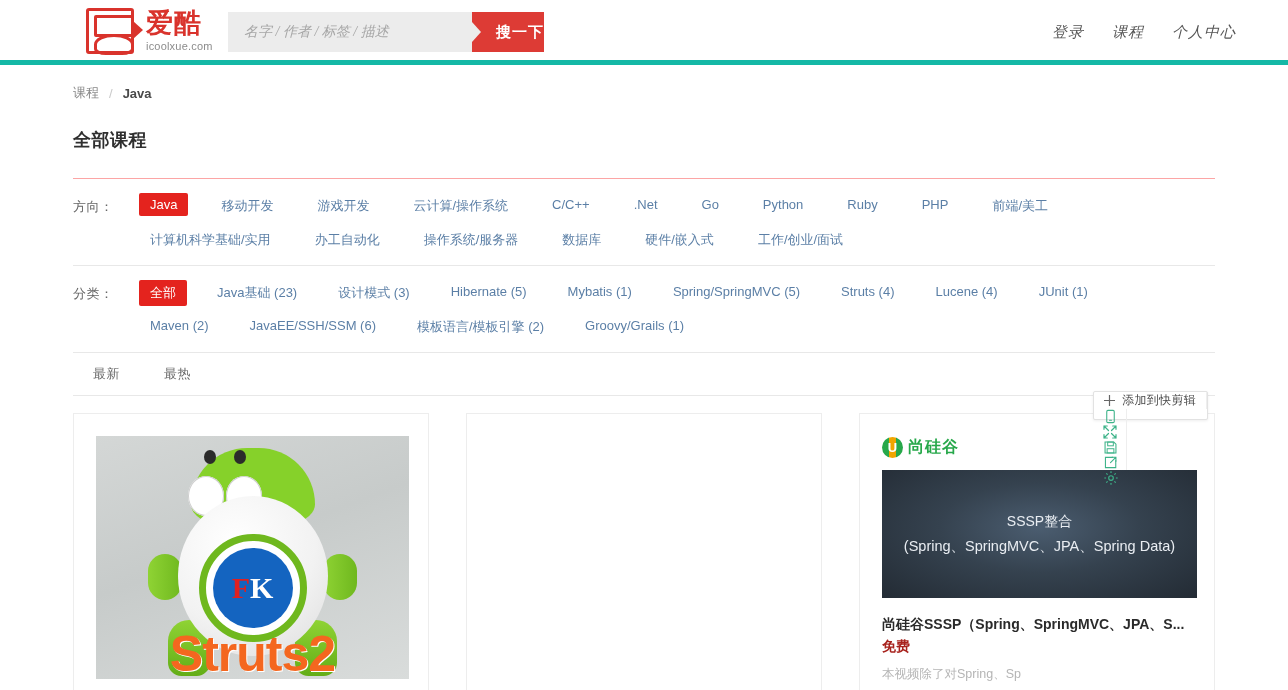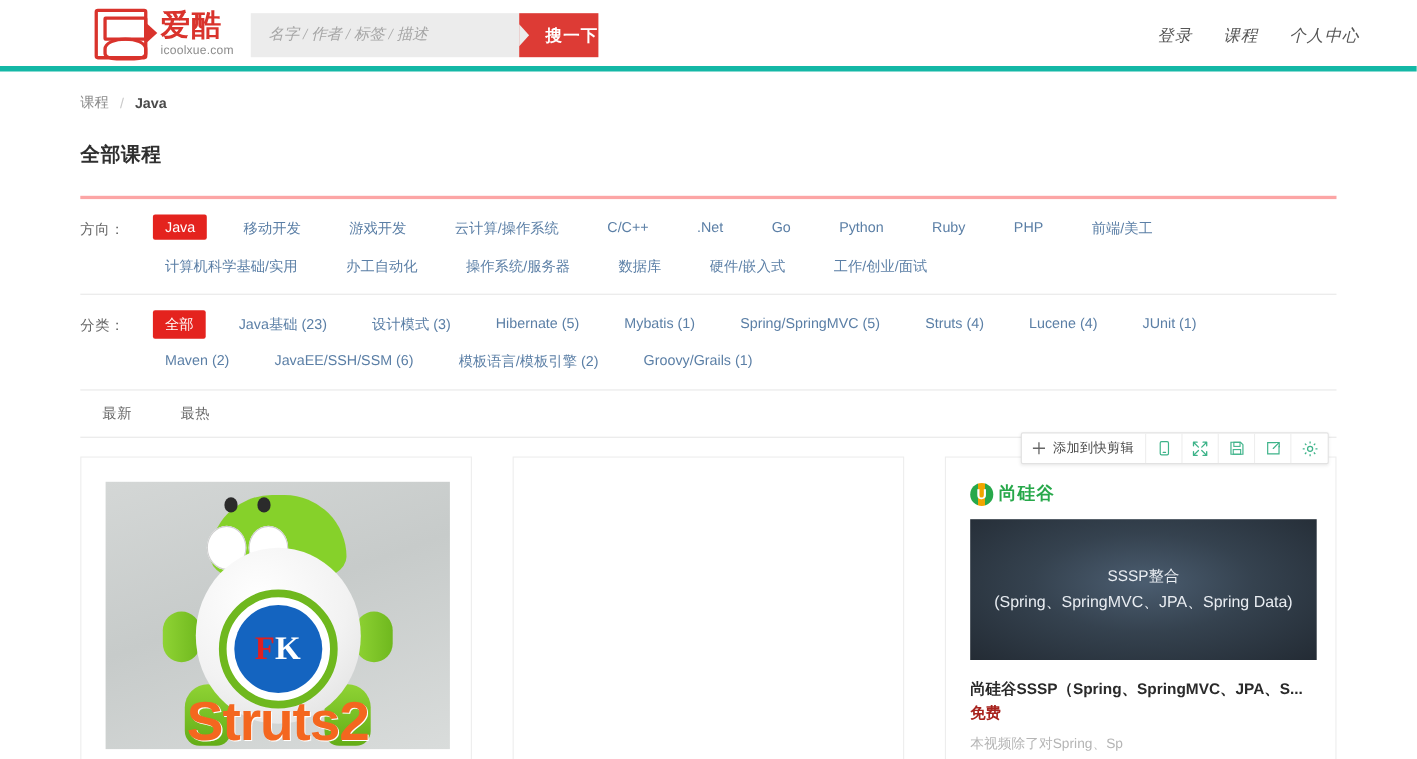--- a/index.html
+++ b/index.html
@@ -128,21 +128,21 @@
   .breadcrumb .cur { color: #4a4a4a; font-weight: bold; }
 
   .page-title {
     font-size: 18px; font-weight: bold; color: #2f2f2f;
     margin-top: 35px;
     letter-spacing: .5px;
   }
 
   .filters {
     margin-top: 26px;
-    border-top: 3px solid #fca5a5;
+    border-top: 1px solid #fca5a5;
   }
   .filter-row {
     display: flex;
     border-bottom: 1px solid #e8e8e8;
     padding: 14px 0 12px 0;
   }
   .filter-label {
     flex: 0 0 66px;
     font-size: 13px;
     color: #666;
@@ -337,20 +337,21 @@
   .ext-toolbar {
     position: absolute;
     right: 6px; top: -23px;
     height: 29px;
     background: #fff;
     border: 1px solid #e2e2e2;
     border-radius: 2px;
     display: flex; align-items: stretch;
     box-shadow: 0 1px 3px rgba(0,0,0,.07);
     z-index: 20;
+    flex-direction: column;
   }
   .ext-add {
     display: flex; align-items: center; gap: 6px;
     padding: 0 10px 0 9px;
     border-right: 1px solid #eee;
     cursor: pointer;
   }
   .ext-add-label {
     font-size: 12px; color: #4a4a4a;
     letter-spacing: .3px; white-space: nowrap;

